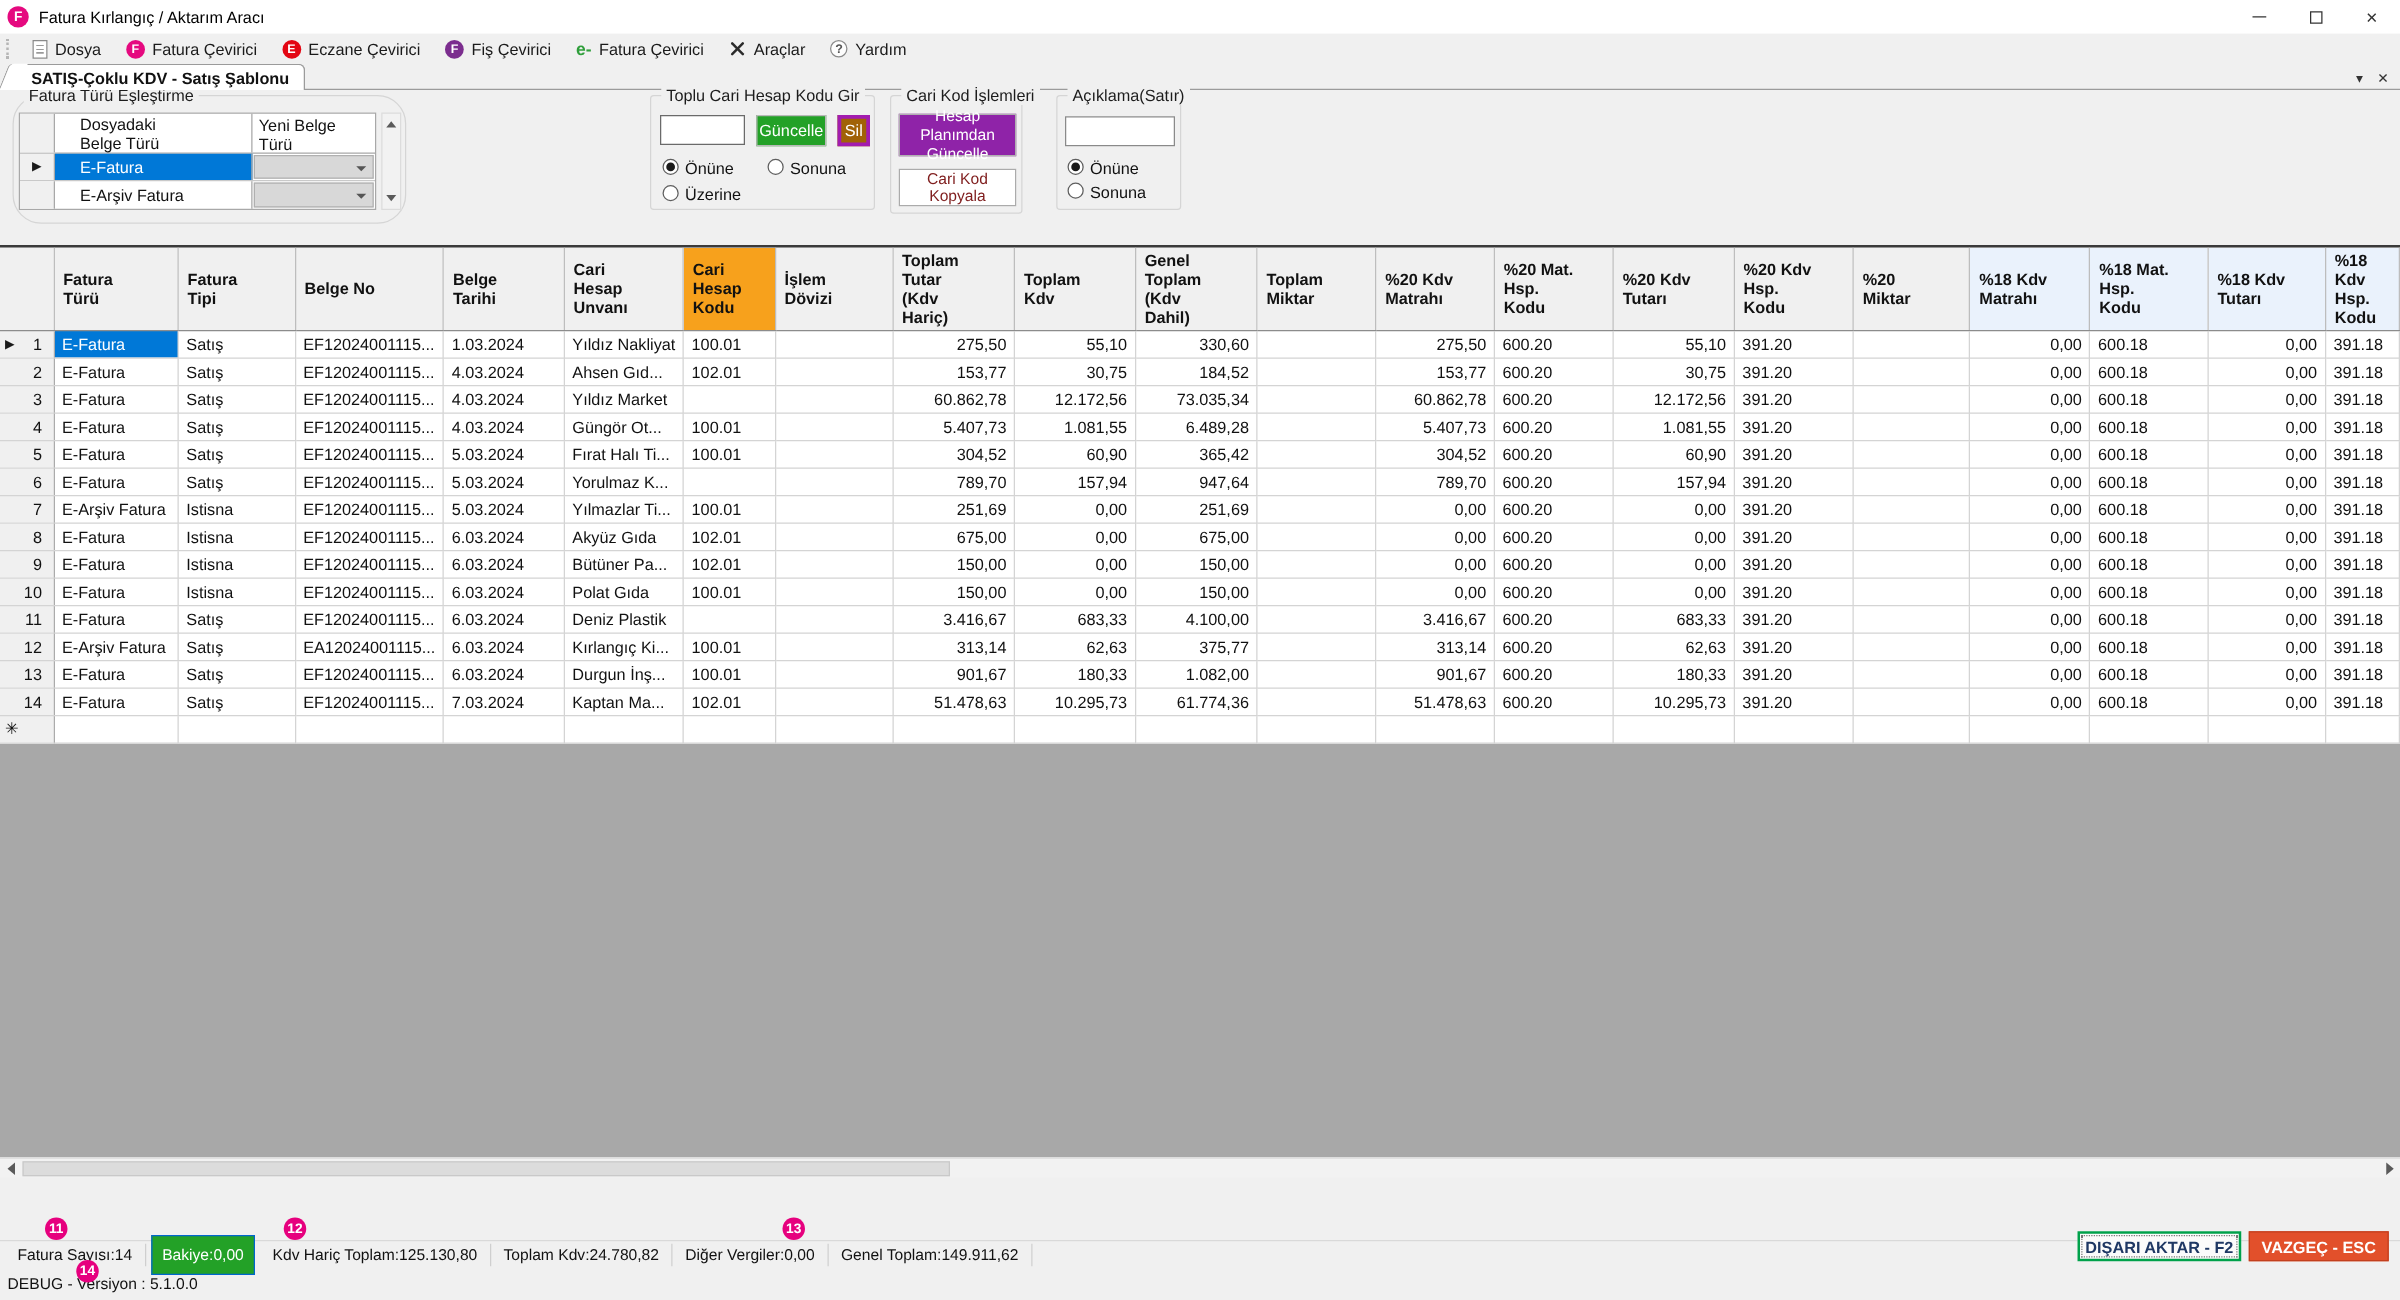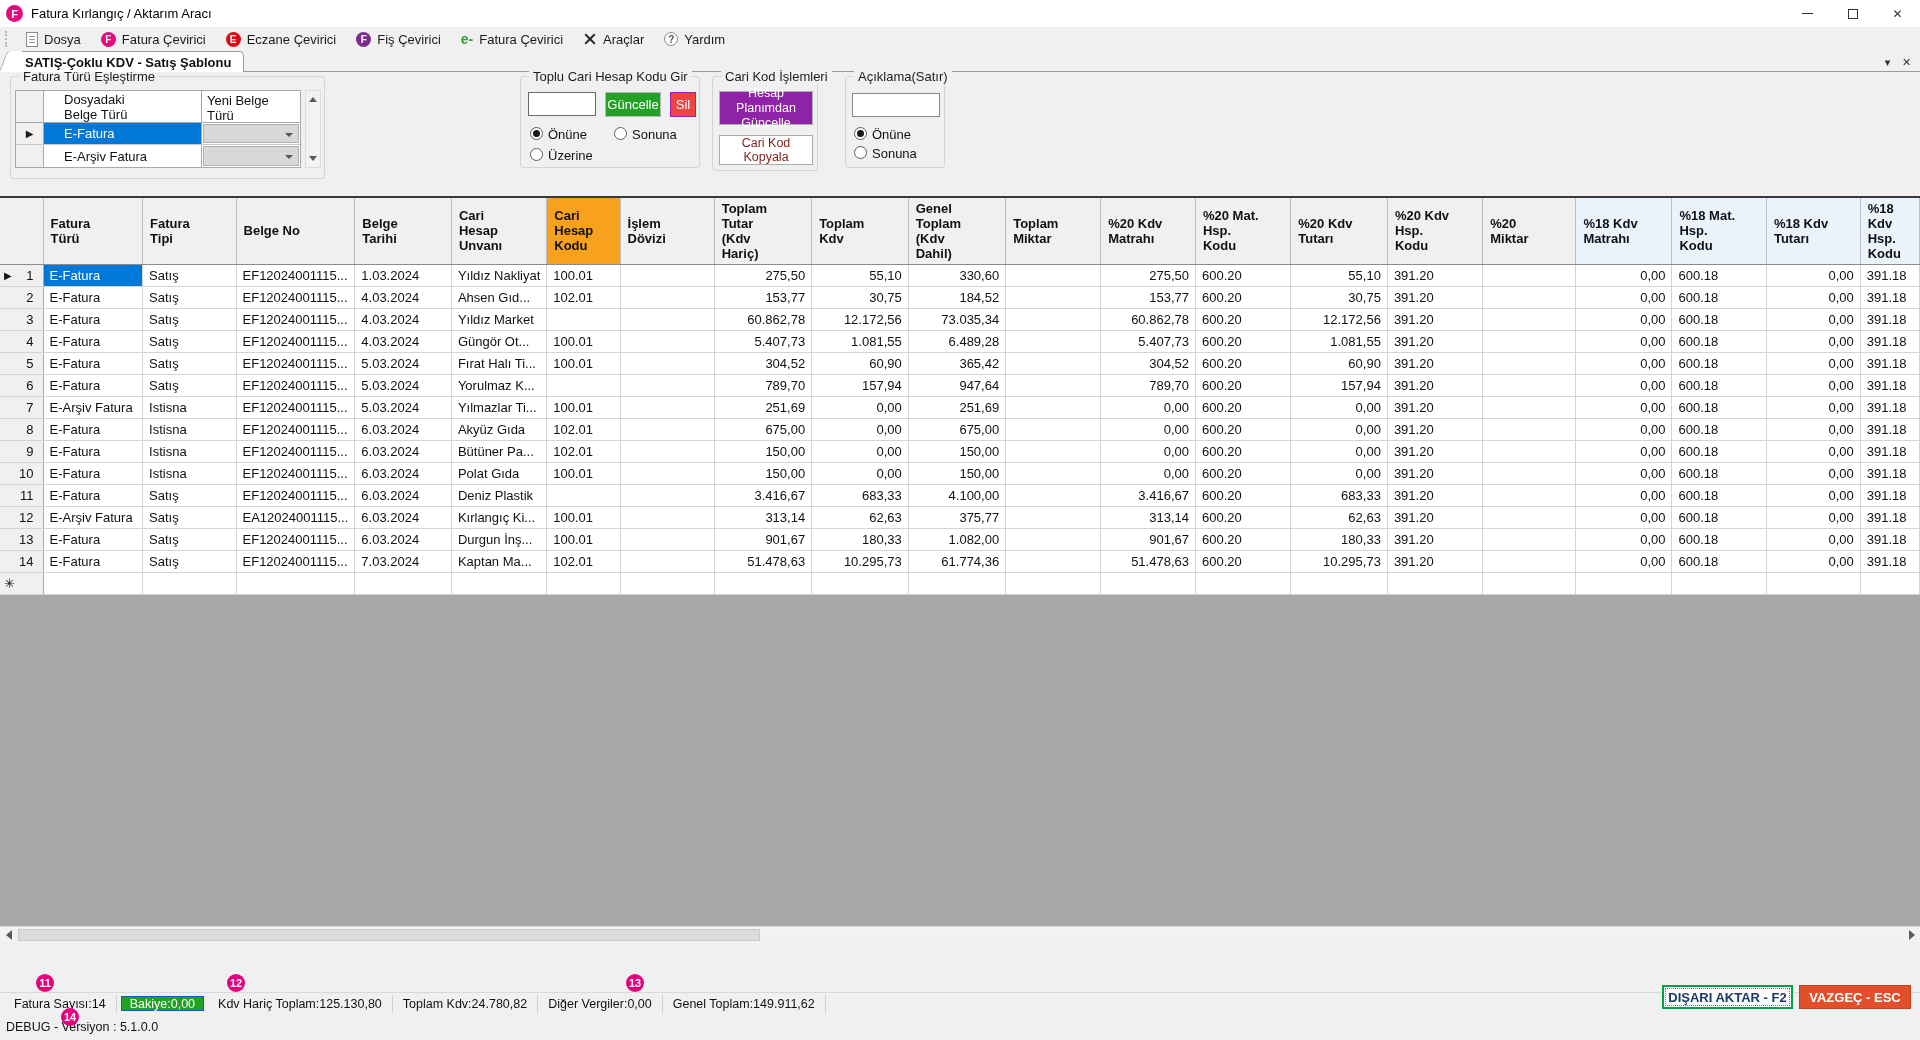--- a/index.html
+++ b/index.html
@@ -74,21 +74,21 @@
   .textbox.yellow { background:#FFFFE1; }
   .combo { position:absolute; background:#e3e3e3; border:1px solid #b0b0b0; }
   .combo::after { content:""; position:absolute; right:6px; top:8px; border:4px solid transparent; border-top-color:#444; }
 
   .radio { position:absolute; width:13px; height:13px; border:1px solid #5e5e5e; border-radius:50%; background:#fff; }
   .radio.checked::after { content:""; position:absolute; left:2px; top:2px; width:7px; height:7px; border-radius:50%; background:#1a1a1a; }
   .radio-label { position:absolute; font-size:13px; white-space:nowrap; }
 
   .btn { position:absolute; display:flex; align-items:center; justify-content:center; font-size:13px; text-align:center; cursor:default; }
   .btn-guncelle { background:#23A127; border:1px solid #b8b8b8; color:#fff; }
-  .btn-sil { background:#ef4444; border:1px solid #a21caf; color:#fff; }
+  .btn-sil { background:#a16207; border:3px solid #a21caf; color:#fff; }
   .btn-purple { background:#8F23A8; border:1px solid #b0b0b0; color:#fff; font-size:12.5px; line-height:1.2; padding:2px; }
   .btn-white { background:#fff; border:1px solid #ababab; color:#7f1d1d; font-size:12.5px; }
   .tarea { position:absolute; background:#fff; border:1px solid #9a9a9a; }
 
   
   #grid-viewport { position:absolute; left:0; top:196px; width:1920px; height:730px; background:#a8a8a8; overflow:hidden;
                    border-top:2px solid #3a3a3a; }
   #grid-table { border-collapse:collapse; table-layout:fixed; background:#fff; }
   #grid-table th { background:#f0f0f0; border-right:1px solid #bdbdbd; border-bottom:1px solid #8c8c8c;
                    height:66px; font-weight:700; font-size:13px; text-align:left; vertical-align:middle;
@@ -108,21 +108,21 @@
   #hscroll { position:absolute; left:0; top:926px; width:1920px; height:16px; background:#f2f2f2; border-top:1px solid #dcdcdc; }
   .hs-arrow { position:absolute; top:0; width:17px; height:16px; display:flex; align-items:center; justify-content:center; }
   .tri-left { border:5px solid transparent; border-right:6px solid #5a5a5a; margin-left:-5px; }
   .tri-right { border:5px solid transparent; border-left:6px solid #5a5a5a; margin-right:-5px; }
   #hs-thumb { position:absolute; left:18px; top:2px; width:742px; height:12px; background:#dcdcdc; border:1px solid #c9c9c9; }
 
   
   #statusbar { position:absolute; left:0; top:992px; width:1920px; height:22px; background:#f0f0f0; border-top:1px solid #d9d9d9;
                display:flex; align-items:center; padding-left:4px; }
   .sb-item { font-size:12.5px; padding:0 10px; border-right:1px solid #cfcfcf; height:18px; display:flex; align-items:center; white-space:nowrap; }
-  .sb-chip { background:#23A127; color:#fff; border:1px solid #0066cc; border-right:1px solid #0066cc; margin:0 4px; padding:1px 8px; height:15px; }
+  .sb-chip { background:#23A127; color:#fff; border:1px solid #0066cc; border-right:1px solid #0066cc; margin:0 4px; padding:1px 8px; height:32px; }
   #debug-text { position:absolute; left:6px; top:1020px; font-size:12.5px; color:#111; }
 
   .btn-export { left:1662px; top:985px; width:131px; height:24px; background:#fbfbfb; border:2px solid #00A14B;
                 color:#1F3864; font-weight:700; font-size:13px; outline:1px dotted #777; outline-offset:-4px; }
   .btn-cancel { left:1799px; top:985px; width:112px; height:24px; background:#E2502B; border:1px solid #c23f1e;
                 color:#fff; font-weight:700; font-size:13px; }
 
   
   .ann { position:absolute; width:18px; height:18px; border-radius:50%; background:#E6007E; color:#fff; font-weight:700;
          font-size:11px; display:flex; align-items:center; justify-content:center; z-index:50; }
@@ -184,21 +184,21 @@
 <div id="tabstrip">
   <div id="main-tab">
     <span>SATIŞ-Çoklu KDV - Satış Şablonu</span>
   </div>
   <span class="tabstrip-btn" style="left:1880px">▾</span>
   <span class="tabstrip-btn" style="left:1899px">✕</span>
 </div>
 
 <div class="abs" id="toppanel" style="left:0;top:72px;width:1920px;height:124px;">
 
-  <div class="groupbox" style="left:10px;top:4px;width:315px;height:103px;">
+  <div class="groupbox" style="left:10px;top:4px;width:315px;height:103px;border-radius:23px;">
     <span class="gb-title">Fatura Türü Eşleştirme</span>
     <div id="map-grid">
       <div class="mg-row mg-head">
         <div class="mg-ind"></div>
         <div class="mg-c1">Dosyadaki
 Belge Türü</div>
         <div class="mg-c2" style="padding:2px 5px;white-space:pre-line">Yeni Belge
 Türü</div>
       </div>
       <div class="mg-row mg-r">

